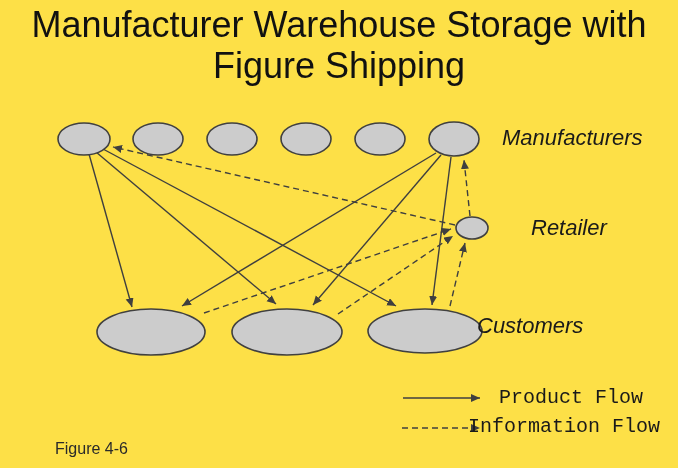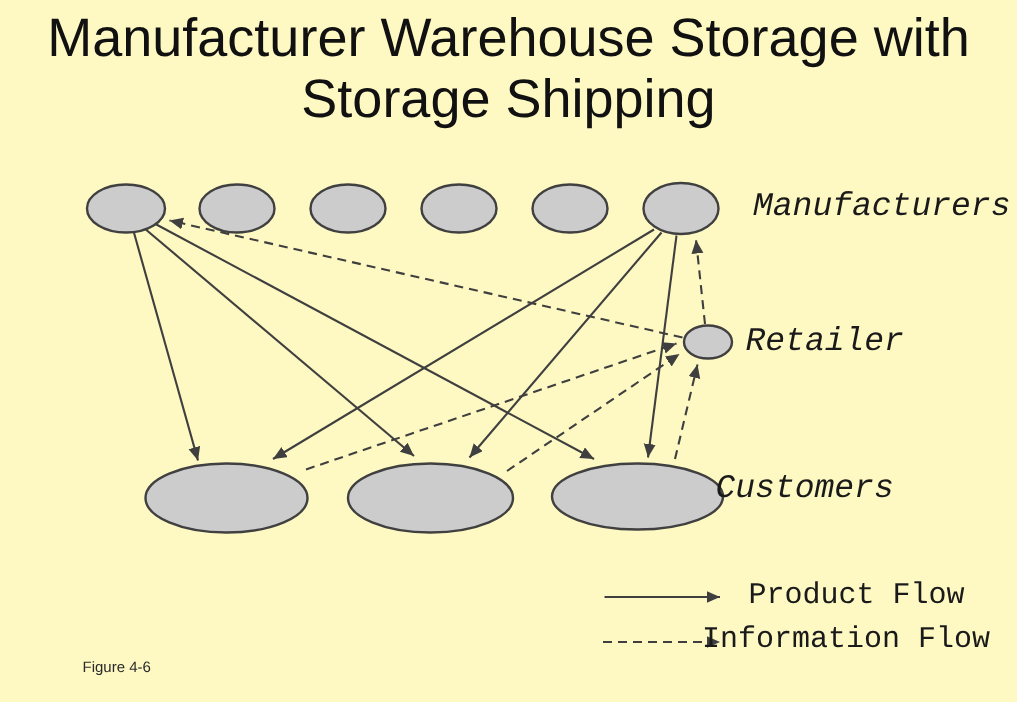--- a/index.html
+++ b/index.html
@@ -1,41 +1,41 @@
 <!DOCTYPE html>
 <html><head>
 <meta charset="utf-8">
 <style>
   html,body{margin:0;padding:0;background:#fff;}
-  #page{position:relative;width:678px;height:468px;background:#fef9c3;overflow:hidden;
+  #page{position:relative;width:678px;height:468px;background:#fde047;overflow:hidden;
         font-family:"Liberation Sans",sans-serif;}
   #diagram-title{position:absolute;top:4px;left:0;width:678px;text-align:center;
         font-family:"Liberation Sans",sans-serif;font-size:36px;line-height:41px;
         color:#111;font-weight:400;letter-spacing:0;}
   #diagram-svg{position:absolute;left:0;top:0;}
-  .tier-label{position:absolute;font-family:Liberation Mono, monospace;
+  .tier-label{position:absolute;font-family:Liberation Sans, sans-serif;
         font-style:italic;font-size:22px;color:#1a1a1a;white-space:nowrap;}
   .legend-label{position:absolute;font-family:Liberation Mono, monospace;
         font-size:20px;color:#1a1a1a;white-space:nowrap;}
   #figure-label{position:absolute;left:55px;top:440px;
-        font-family:"Liberation Sans",sans-serif;font-size:10px;color:#2a2a2a;}
+        font-family:"Liberation Sans",sans-serif;font-size:16px;color:#2a2a2a;}
   #label-manufacturers{left:502px;top:125px;}
-  #label-retailer{left:497px;top:215px;}
+  #label-retailer{left:531px;top:215px;}
   #label-customers{left:477px;top:313px;}
   #label-product-flow{left:499px;top:386px;}
   #label-information-flow{left:468px;top:415px;}
 </style>
 </head>
 <body>
 
 <div id="page">
 
   <div id="diagram-title">
     <div>Manufacturer Warehouse Storage with</div>
-    <div>Storage Shipping</div>
+    <div>Figure Shipping</div>
   </div>
 
   <svg id="diagram-svg" width="678" height="468" viewBox="0 0 678 468">
     <defs>
       <marker id="arrowhead" markerUnits="userSpaceOnUse" markerWidth="11" markerHeight="9" refX="9" refY="4" orient="auto">
         <path d="M0,0 L9,4 L0,8 z" fill="#3f3f3f"></path>
       </marker>
     </defs>
     <g id="edge-layer">
         <line x1="89" y1="154" x2="132" y2="307" stroke="#3f3f3f" stroke-width="1.4" marker-end="url(#arrowhead)"></line>

